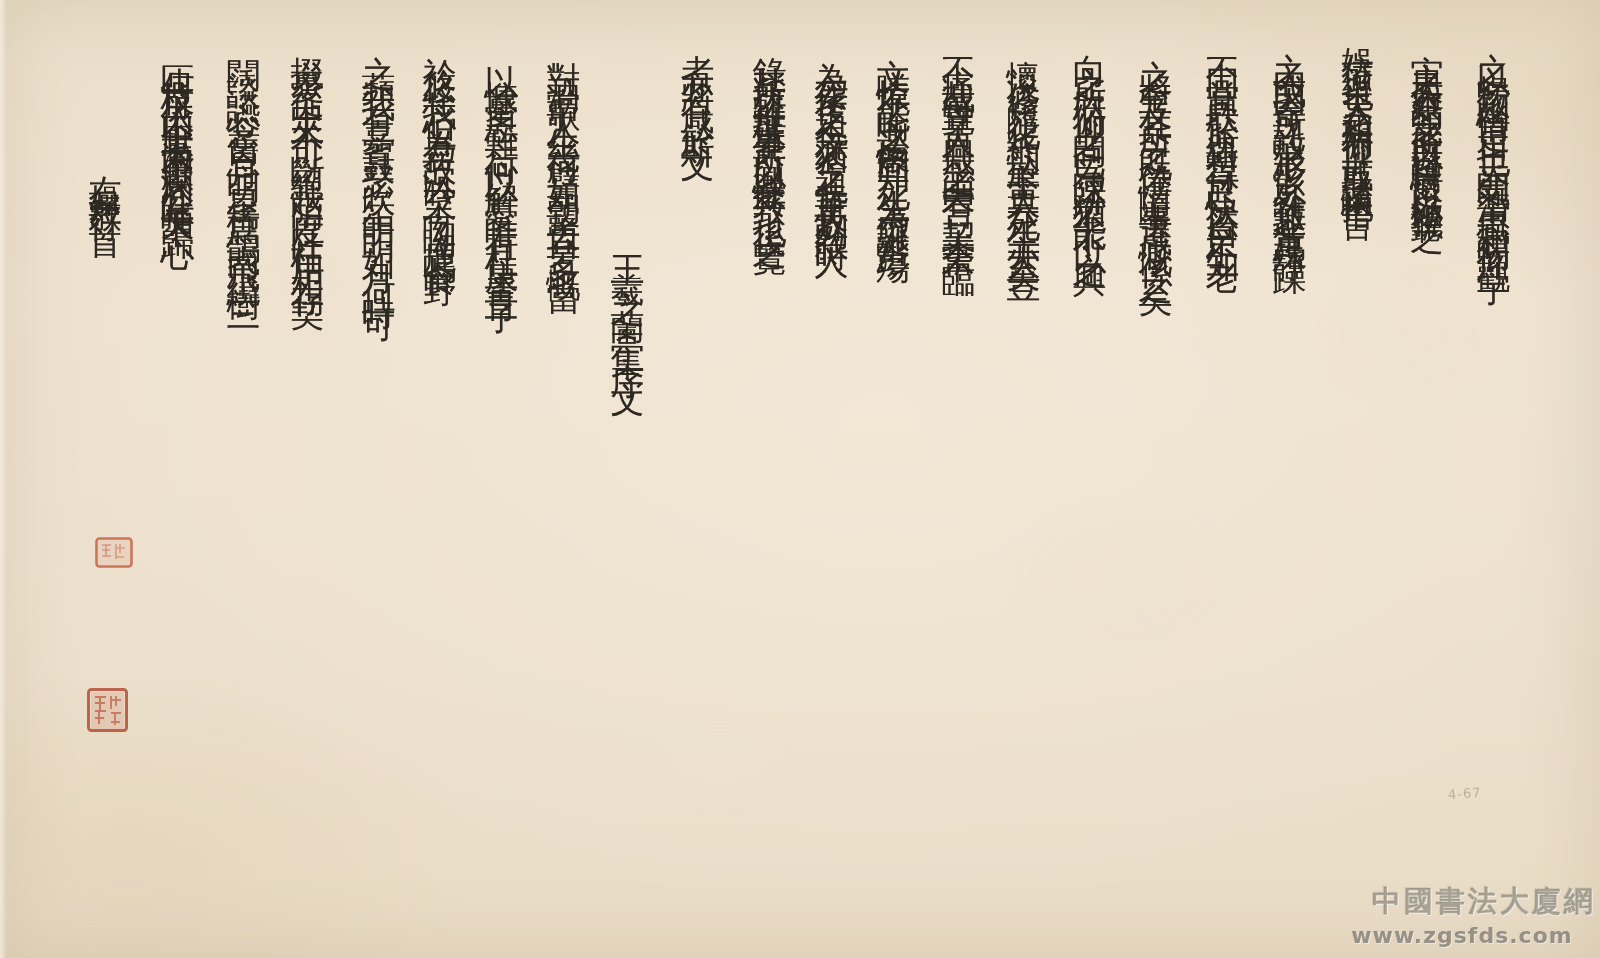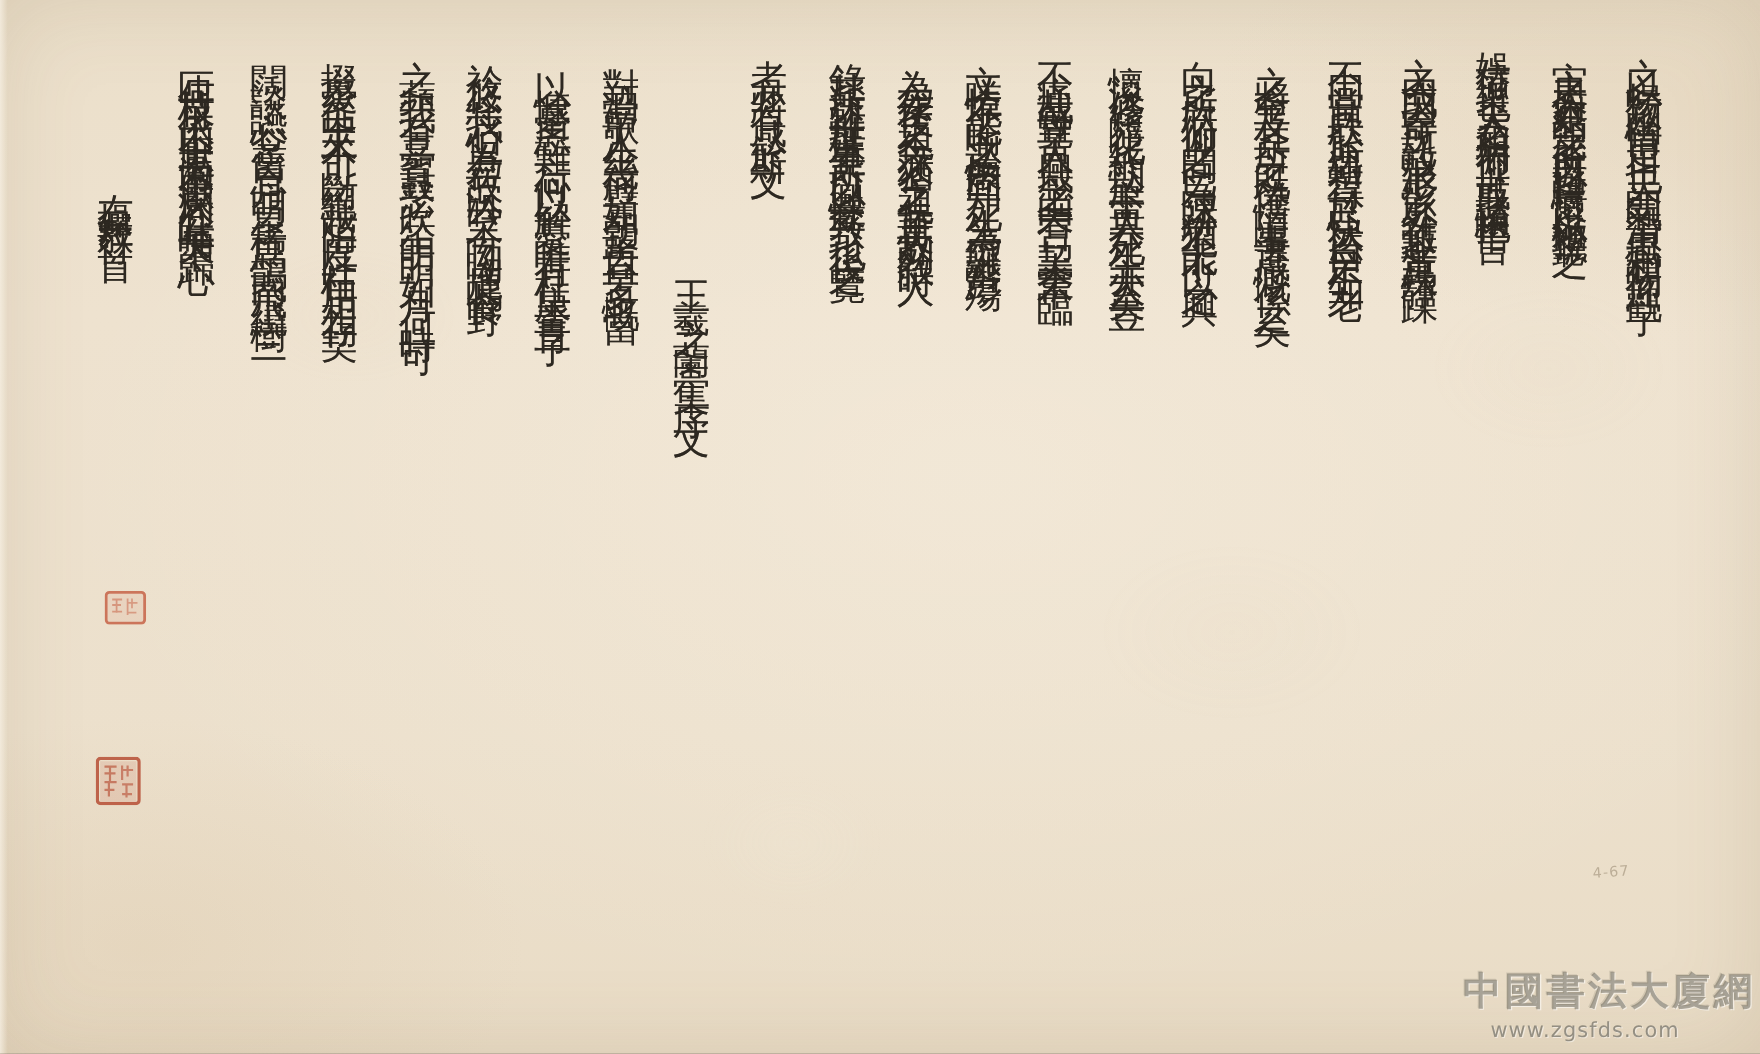--- a/index.html
+++ b/index.html
@@ -39,27 +39,27 @@
   .seal svg{display:block;}
   .pencil-note{
     position:absolute;left:1448px;top:786px;
     font-size:13px;color:#a99a83;opacity:.7;transform:rotate(-4deg);
     letter-spacing:1px;
   }
   .watermark{
     position:absolute;right:4px;bottom:10px;text-align:center;pointer-events:none;
   }
   .watermark .wm-name{
-    font-size:35px;font-weight:bold;letter-spacing:3px;
+    font-size:29px;font-weight:bold;letter-spacing:3px;
     color:rgba(122,116,104,.60);
     text-shadow:1px 1px 0 rgba(255,255,255,.55), -1px -1px 0 rgba(90,85,75,.15);
     margin-left:44px;
   }
   .watermark .wm-url{
-    font-size:19px;font-weight:normal;letter-spacing:1px;
+    font-size:22px;font-weight:bold;letter-spacing:1px;
     color:rgba(108,104,96,.68);
     text-shadow:1px 1px 0 rgba(255,255,255,.45);
     margin-top:1px;
   }
 </style>
 </head>
 <body>
 
 <div class="stage">
   <div class="mottle"></div>

